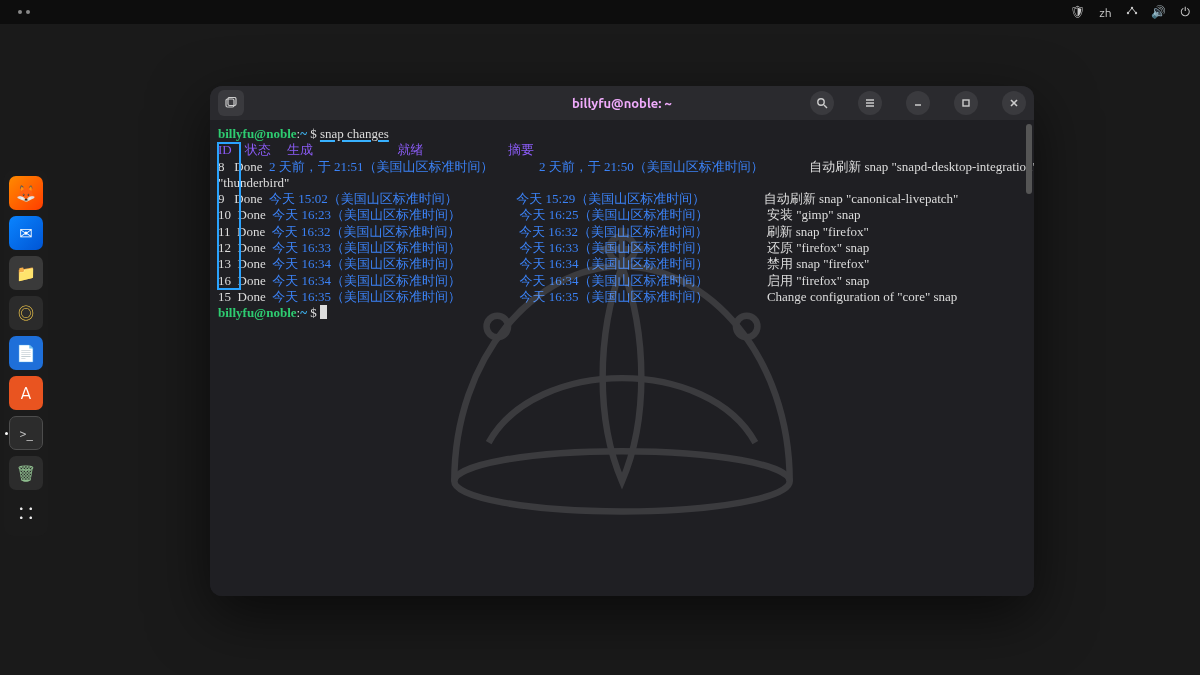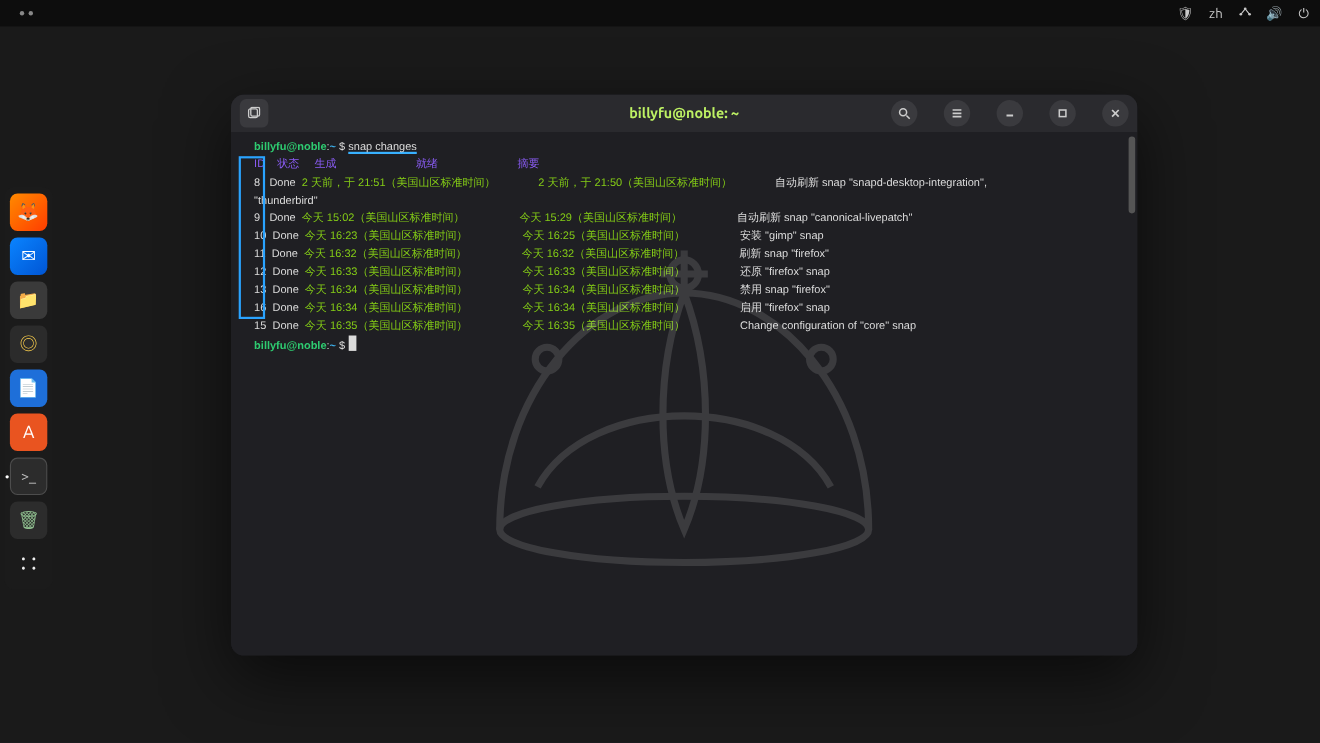--- a/index.html
+++ b/index.html
@@ -93,46 +93,46 @@
     flex-direction:column;
     overflow:hidden;
   }
   .titlebar {
     height: 34px;
     background: #2a2a2e;
     display:flex;
     align-items:center;
     padding: 0 8px;
     gap:24px;
-    color:#bef264;
+    color:#f0abfc;
     font-size:13px;
     position:relative;
   }
   .titlebar .title{
     position:absolute; left:0; right:0; text-align:center; pointer-events:none;
     font-weight:600;
   }
   .tb-btn{
     width:26px;height:26px;border-radius:6px;
     background:#3a3a3e;
     display:flex;align-items:center;justify-content:center;
     font-size:12px;color:#ddd;
   }
   .tb-btn.round{border-radius:50%;width:24px;height:24px;}
   .tb-spacer{flex:1;}
 
   .term-body {
     flex:1;
     background: #1f1f23;
     position:relative;
-    font-family: Liberation Sans, sans-serif;
-    font-size: 10px;
+    font-family: Liberation Serif, serif;
+    font-size: 13px;
     line-height: 16.3px;
     color:#dcdcdc;
-    padding: 6px 6px 6px 21px;
+    padding: 6px 6px 6px 8px;
     overflow:hidden;
   }
   .term-body .scroll{
     position:absolute;right:2px;top:4px;bottom:4px;width:6px;
     background:transparent;
   }
   .term-body .scroll .thumb{
     position:absolute;top:0;left:0;right:0;height:70px;border-radius:3px;background:#555;
   }
 
@@ -147,21 +147,21 @@
   .prompt-path{color:#3daee9;font-weight:bold;}
   .prompt-dollar{color:#dcdcdc;}
   .cmd{color:#dcdcdc;}
   .cmd.ul{text-decoration: underline; text-decoration-color:#38b1ff; text-decoration-thickness:2px; text-underline-offset:2px;}
 
   .line{white-space:pre;}
 
   .hdr{color:#8b5cf6;}
   .row-id{color:#dcdcdc;}
   .row-done{color:#dcdcdc;margin-top:12px;}
-  .row-time{color:#84cc16;}
+  .row-time{color:#3b82f6;}
   .row-sum{color:#dcdcdc;}
 
   
   .id-box{
     position:absolute;
     left:7px;
     top:22px;
     width:24px;
     height:148px;
     border:2px solid #2aa3ff;

